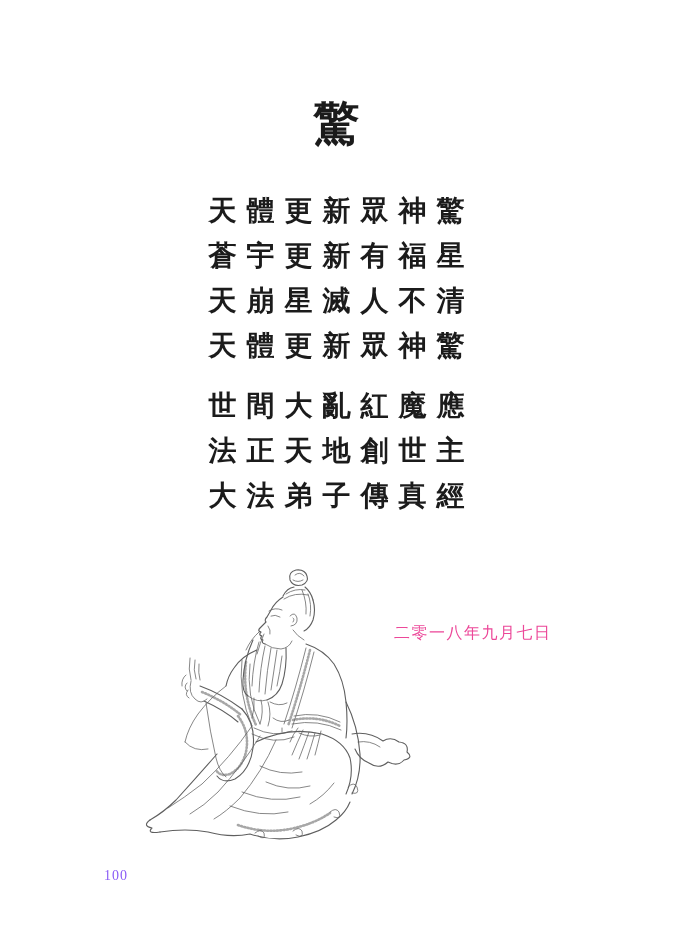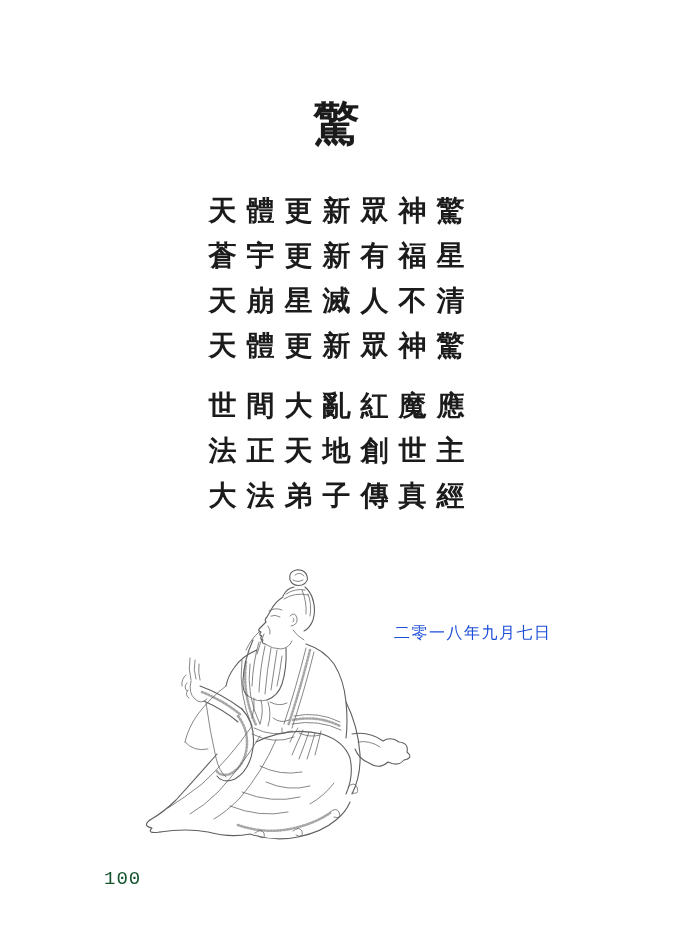--- a/index.html
+++ b/index.html
@@ -20,30 +20,30 @@
     color:#1b1b1b;
   }
   .stanza { position:absolute; left:0; width:673px; text-align:center; }
   .stanza-1 { top:188px; }
   .stanza-2 { top:383px; }
   .poem-line { height:45px; line-height:45px; font-size:28px; font-weight:600; }
   .poem-line span { letter-spacing:10px; margin-right:-10px; }
   .date-line {
     position:absolute; top:621px; left:394px;
     font-size:16px; font-weight:500; letter-spacing:1.5px;
-    line-height:24px; color:#1d4ed8;
+    line-height:24px; color:#ec4899;
   }
   .figure-wrap { position:absolute; left:138px; top:566px; width:285px; height:285px; }
   .art path { fill:none; stroke:#5f5f5f; stroke-width:0.75; stroke-linecap:round; stroke-linejoin:round; }
   .art path.main { stroke-width:1.1; }
   .art path.band { stroke-width:2.6; stroke-dasharray:1.2 2.1; opacity:0.55; }
   .page-number {
     position:absolute; left:104px; top:868px;
-    font-family:Liberation Mono, monospace;
-    font-size:19px; color:#14532d; letter-spacing:1px;
+    font-family:Liberation Serif, serif;
+    font-size:14px; color:#8b5cf6; letter-spacing:1px;
   }
 </style>
 </head>
 <body>
 
 <div class="page">
 
   <div class="title">驚</div>
 
   <div class="stanza stanza-1">

